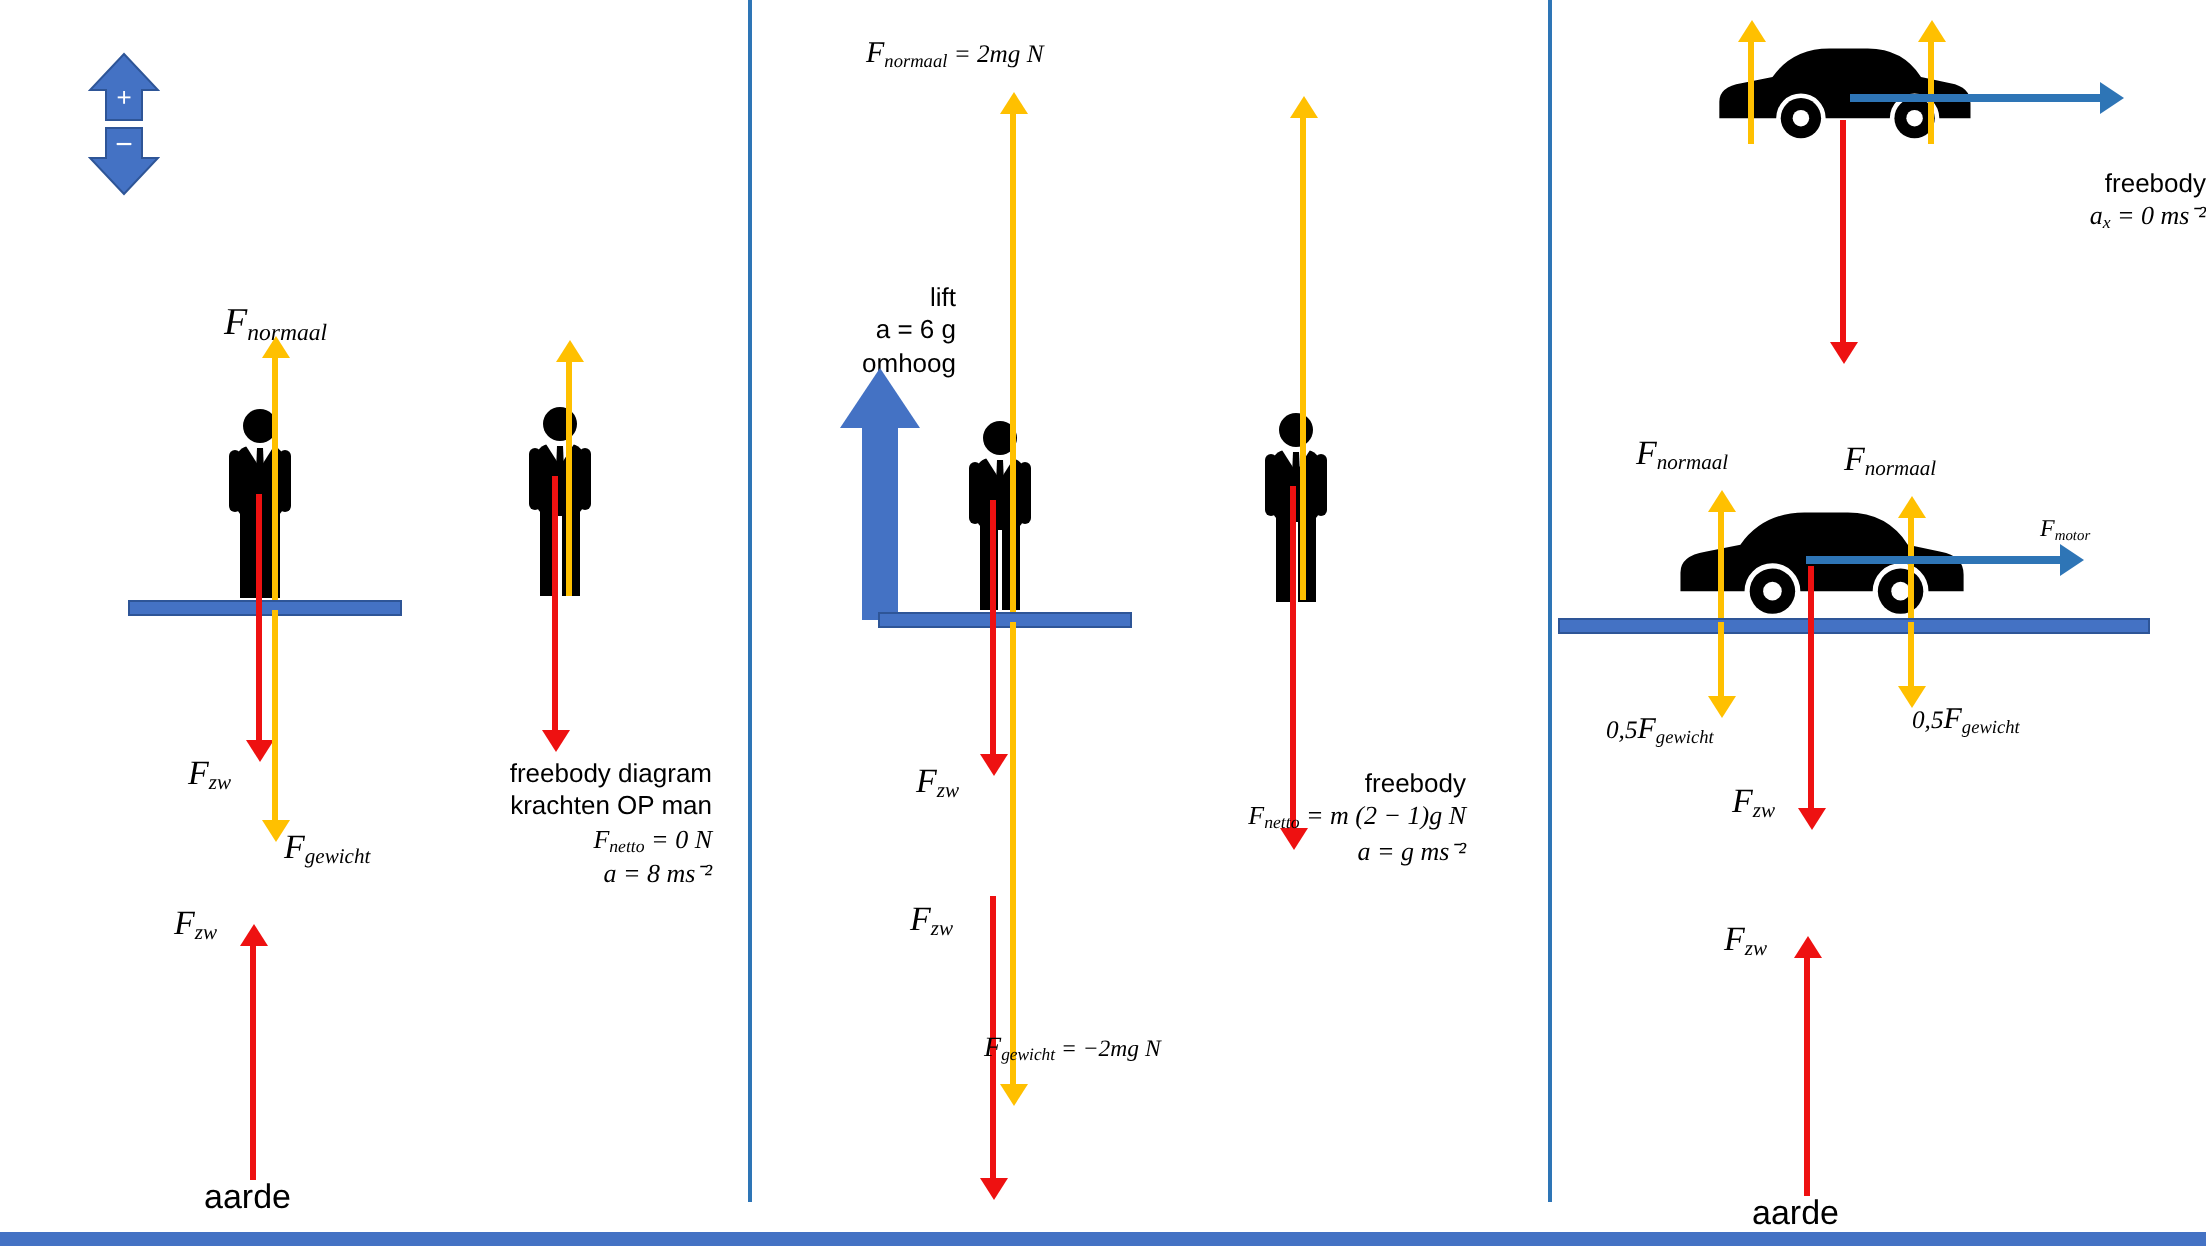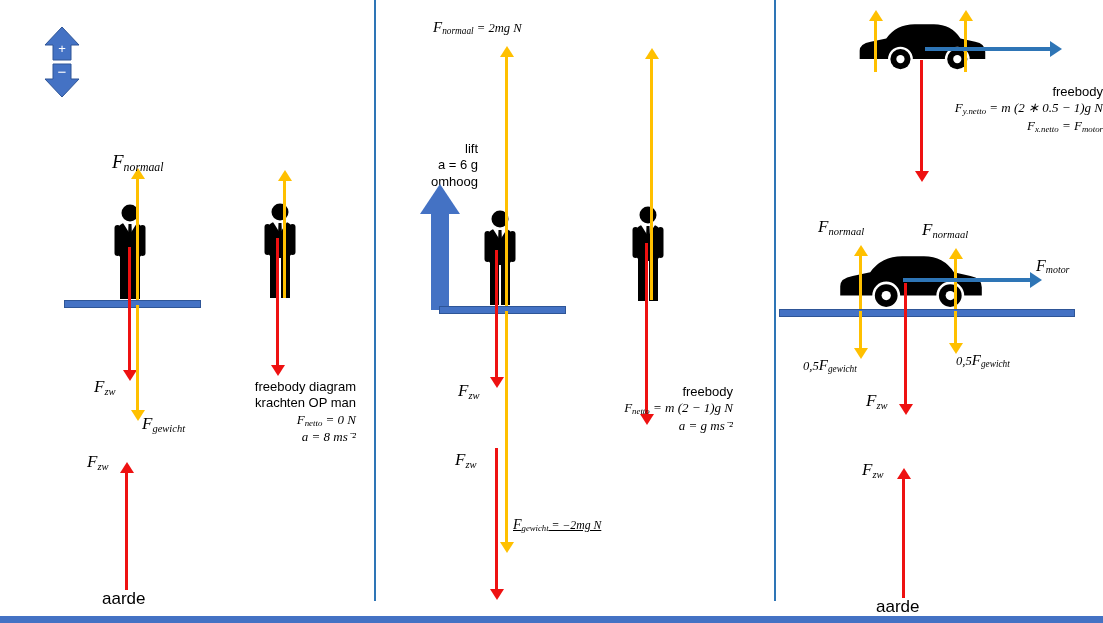--- a/index.html
+++ b/index.html
@@ -7,21 +7,21 @@
   body { font-family:"Liberation Sans", sans-serif; color:#000; }
   #canvas { position:relative; width:1103px; height:623px; background:var(--background,#fff); overflow:hidden; }
   .abs { position:absolute; }
 
   
   .mlabel { position:absolute; font-family:"Liberation Serif", serif; font-style:italic; white-space:nowrap; line-height:1; }
   .mf   { font-size:1em; }
   .msub { font-size:0.62em; vertical-align:-0.25em; }
   .mrest{ font-size:0.84em; }
   .mpre { font-size:0.84em; }
-  .fs19 { font-size:19px; } .fs17 { font-size:17px; } .fs16 { font-size:16px;margin-left:16px; }
+  .fs19 { font-size:19px; } .fs17 { font-size:17px; } .fs16 { font-size:12px; }
   .fs15 { font-size:15px; } .fs14 { font-size:14px; }
 
   .plain { position:absolute; font-size:17px; white-space:nowrap; }
 
   
   .caption { position:absolute; text-align:right; font-size:13px; line-height:1.25; }
   .cap-math { font-family:"Liberation Serif", serif; font-style:italic; }
   .caption .mrest { font-size:1em; }
   .caption .msub  { font-size:0.68em; }
 
@@ -158,21 +158,21 @@
   <div class="va down c-red" style="left:495px; top:448px; height:142px;"></div>
   <div class="va up c-yellow" style="left:650px; top:58px;  height:242px;"></div>
   <div class="va down c-red" style="left:645px; top:243px; height:172px;"></div>
 
   <div class="mlabel fs17" style="left:458px; top:382px;">
     <span class="mf">F</span><span class="msub">zw</span>
   </div>
   <div class="mlabel fs17" style="left:455px; top:451px;">
     <span class="mf">F</span><span class="msub">zw</span>
   </div>
-  <div class="mlabel fs14" style="left:513px; top:518px;text-decoration:underline;">
+  <div class="mlabel fs14" style="left:492px; top:518px;">
     <span class="mf">F</span><span class="msub">gewicht</span><span class="mrest"> = −2mg N</span>
   </div>
 
   <div class="caption" style="left:578px; top:384px; width:155px;">
     <div>freebody</div>
     <div class="cap-math">
       <span class="mf">F</span><span class="msub">netto</span><span class="mrest"> = m (2 − 1)g N</span>
     </div>
     <div class="cap-math">a = g ms⁻²</div>
   </div>
@@ -181,24 +181,21 @@
       <use href="#sym-car"></use>
     </svg>
   <div class="va up c-yellow" style="left:874px; top:20px; height:52px;"></div>
   <div class="va up c-yellow" style="left:964px; top:20px; height:52px;"></div>
   <div class="ha right c-blue" style="left:925px; top:47px; width:126px;"></div>
   <div class="va down c-red" style="left:920px; top:60px; height:112px;"></div>
 
   <div class="caption" style="left:932px; top:84px; width:171px;">
     <div>freebody</div>
     <div class="cap-math">
-      <span class="mf">F</span><span class="msub">y.netto</span><span class="mrest"> = m (2 ∗ 0.5 − 1)g N</span>
-    </div>
-    <div class="cap-math">
-      <span class="mf">F</span><span class="msub">x.netto</span><span class="mrest"> = </span><span class="mf">F</span><span class="msub">motor</span>
+      <span class="mf">a</span><span class="msub">x</span><span class="mrest"> = 0 ms⁻²</span>
     </div>
   </div>
 
   <div class="mlabel fs17" style="left:818px; top:218px;">
     <span class="mf">F</span><span class="msub">normaal</span>
   </div>
   <div class="mlabel fs17" style="left:922px; top:221px;">
     <span class="mf">F</span><span class="msub">normaal</span>
   </div>
 

